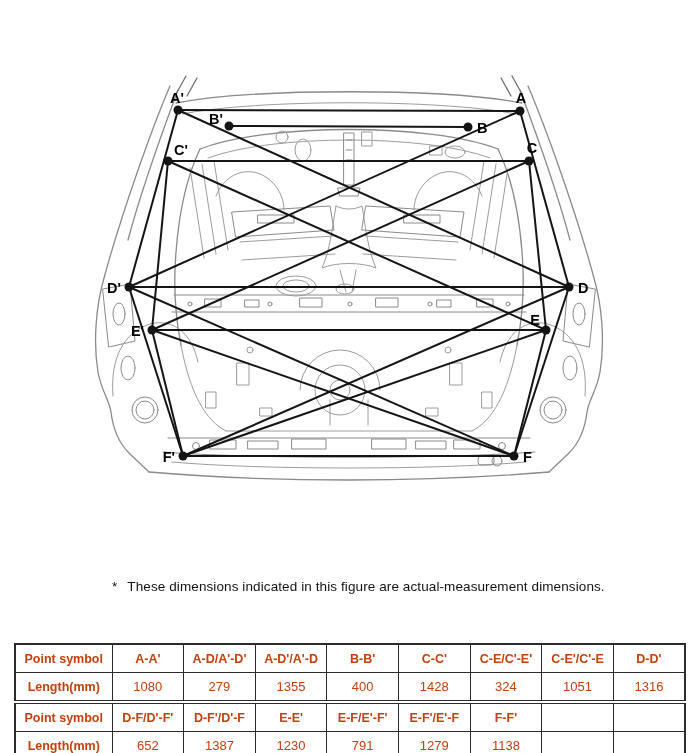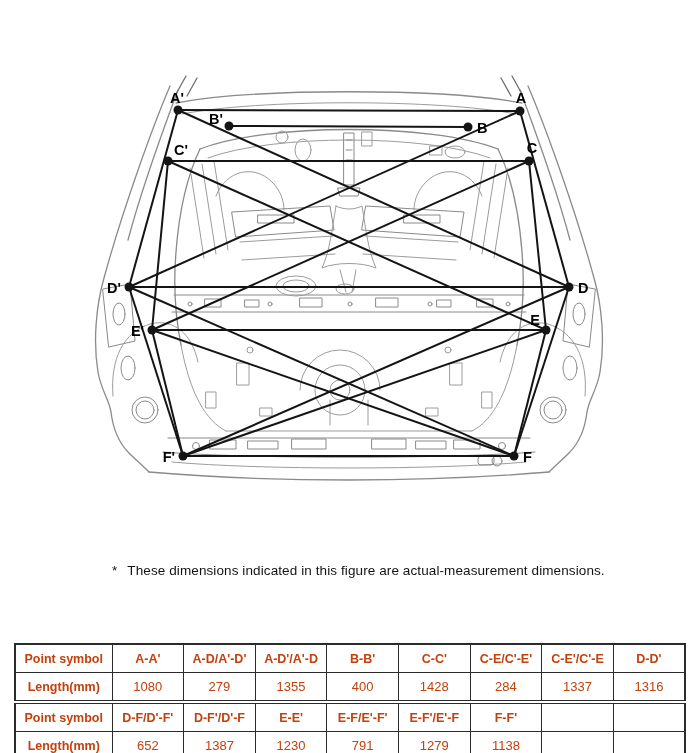--- a/index.html
+++ b/index.html
@@ -4,21 +4,21 @@
 <style>
   html,body{margin:0;padding:0;background:#ffffff;}
   body{
     width:700px;height:753px;position:relative;overflow:hidden;
     font-family:"Liberation Sans",sans-serif;color:#111;
   }
   .diagram{position:absolute;left:0;top:0;width:700px;height:545px;}
   .diagram svg{display:block;}
 
   .note{
-    position:absolute;left:112px;top:563px;width:560px;
+    position:absolute;left:112px;top:579px;width:560px;
     font-size:13.5px;color:#131313;letter-spacing:0.1px;
   }
   .note .ast{display:inline-block;margin-right:10px;}
 
   .table-wrap{position:absolute;left:14px;top:613px;width:672px;}
   table.dims{
     border-collapse:collapse;table-layout:fixed;width:672px;
     font-size:13px;color:#c2410c;margin-top:30px;
   }
   table.dims{border:2px solid #2b2b2b;}
@@ -232,22 +232,22 @@
           <td class="hdr">C-E'/C'-E</td>
           <td class="hdr">D-D'</td>
         </tr>
         <tr>
           <td class="hdr">Length(mm)</td>
           <td class="val">1080</td>
           <td class="val">279</td>
           <td class="val">1355</td>
           <td class="val">400</td>
           <td class="val">1428</td>
-          <td class="val">284</td>
-          <td class="val">1337</td>
+          <td class="val">324</td>
+          <td class="val">1051</td>
           <td class="val">1316</td>
         </tr>
         <tr class="section-start">
           <td class="hdr">Point symbol</td>
           <td class="hdr">D-F/D'-F'</td>
           <td class="hdr">D-F'/D'-F</td>
           <td class="hdr">E-E'</td>
           <td class="hdr">E-F/E'-F'</td>
           <td class="hdr">E-F'/E'-F</td>
           <td class="hdr">F-F'</td>

